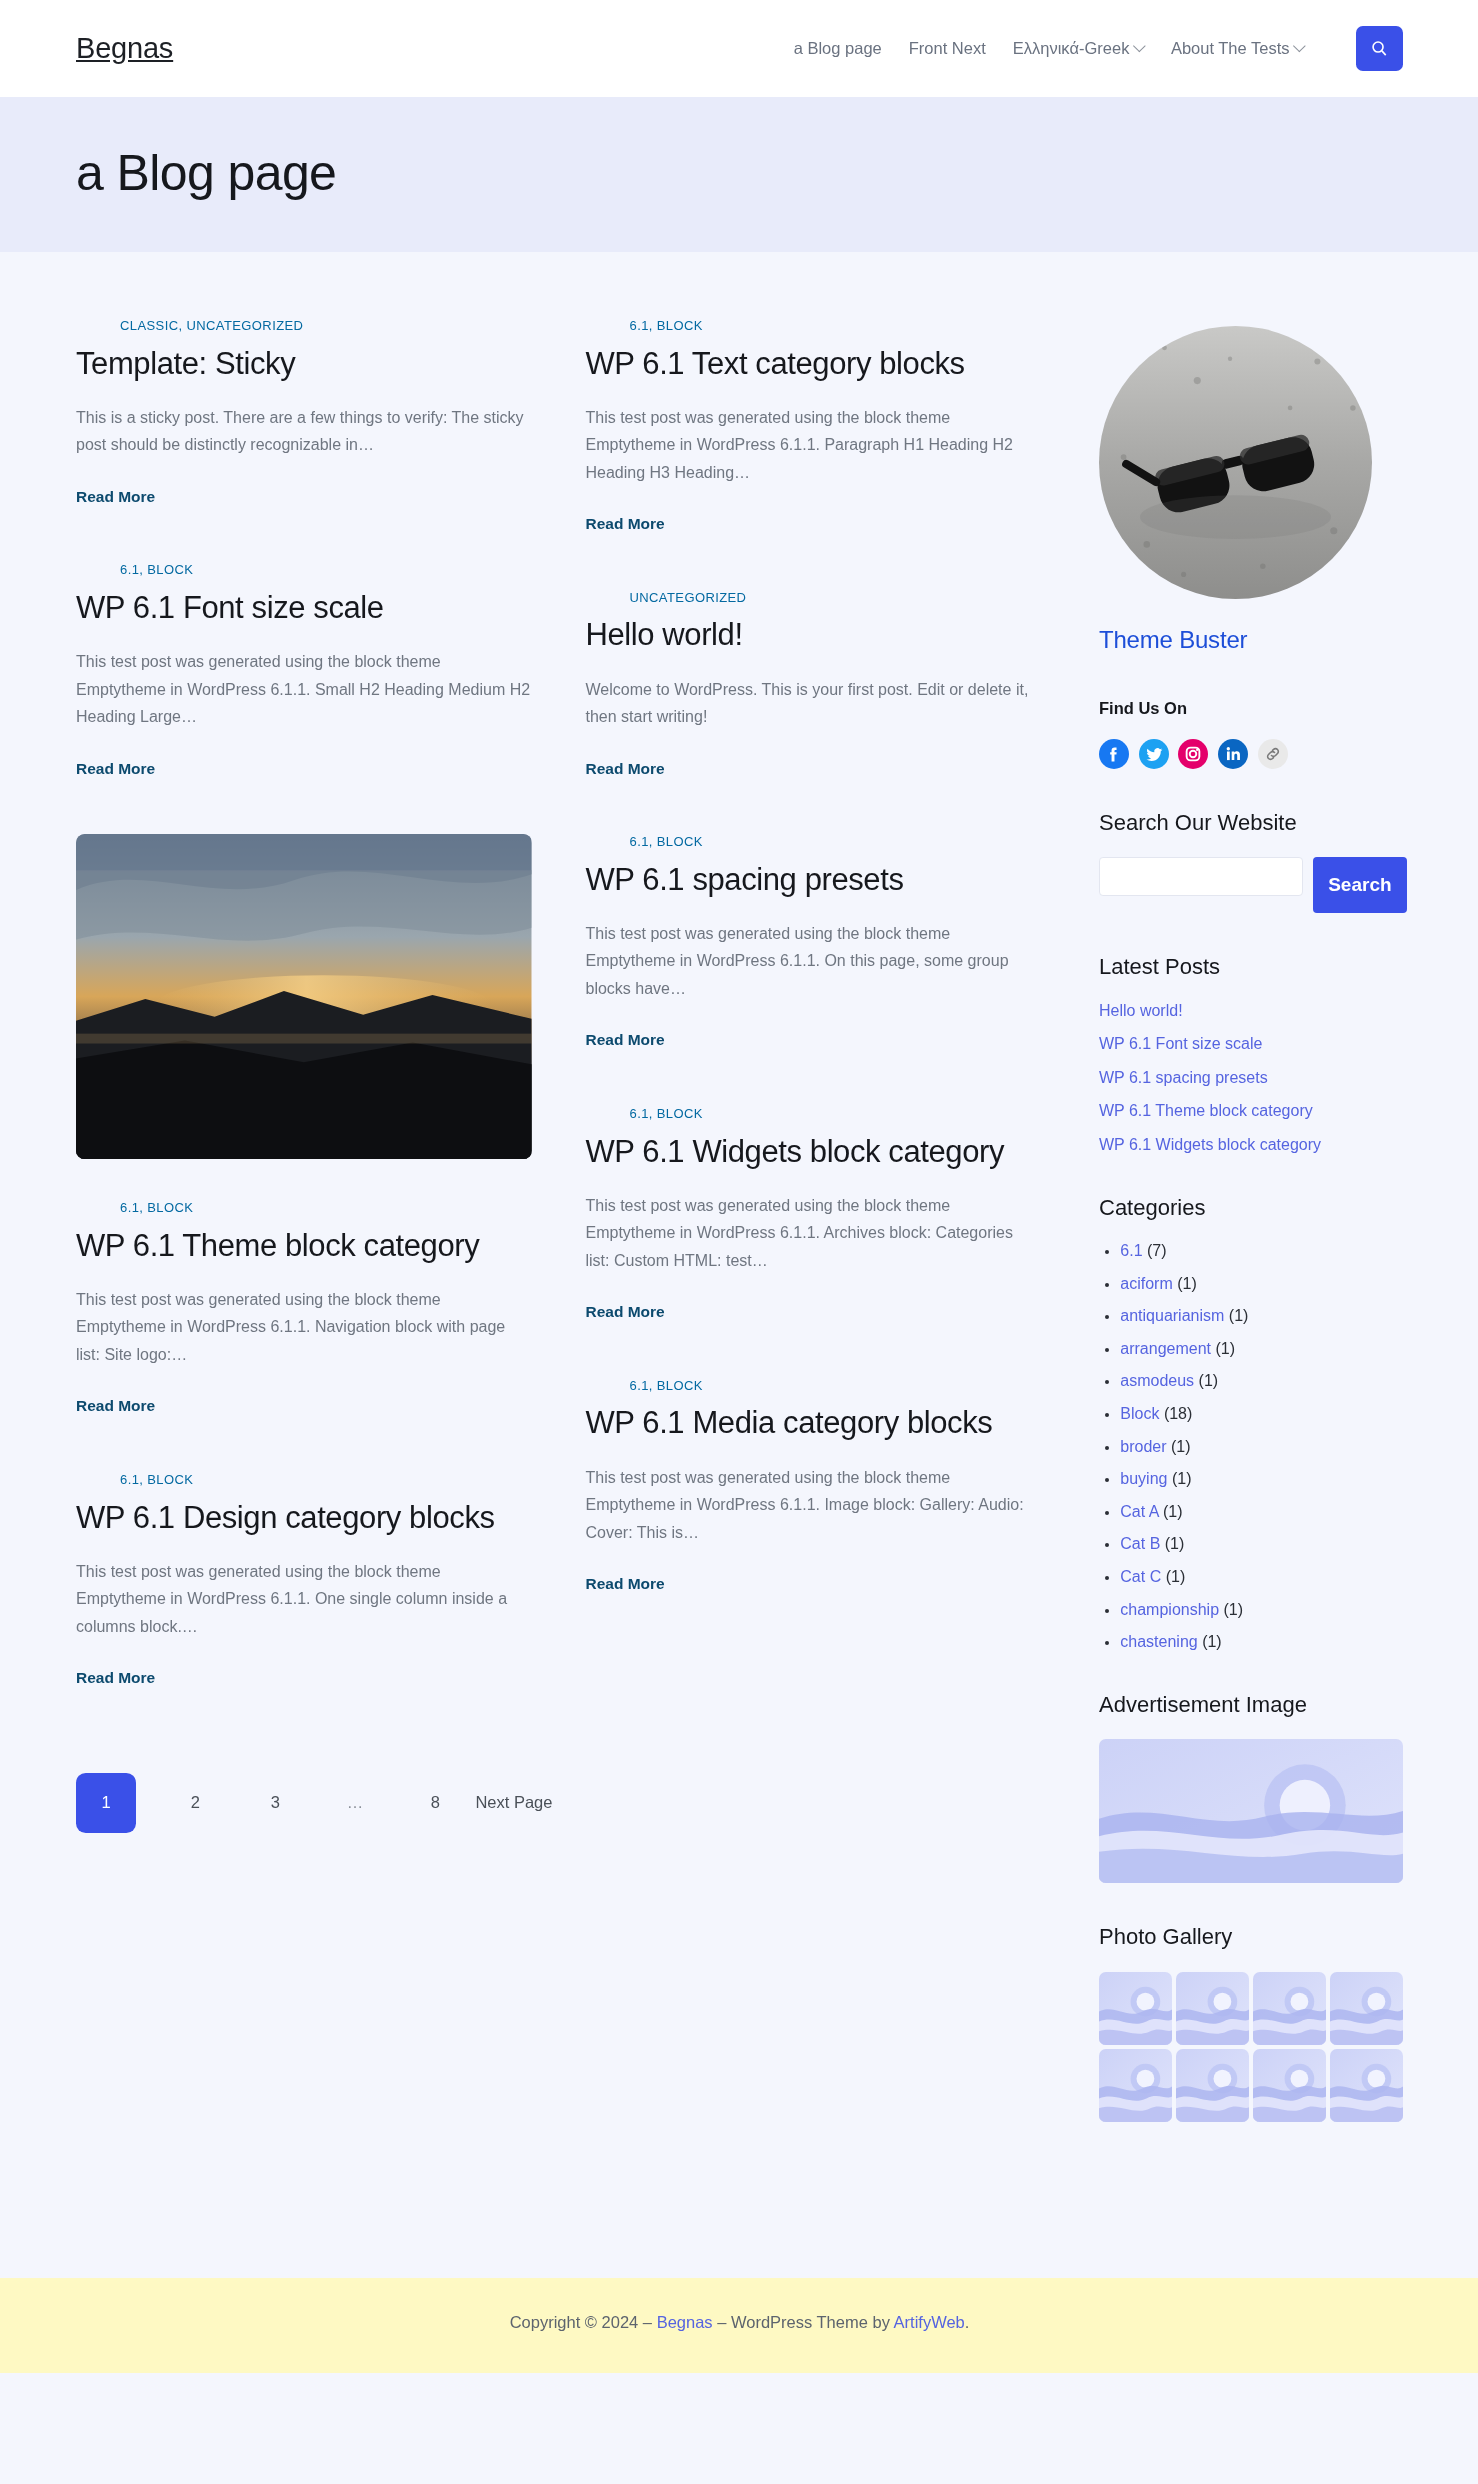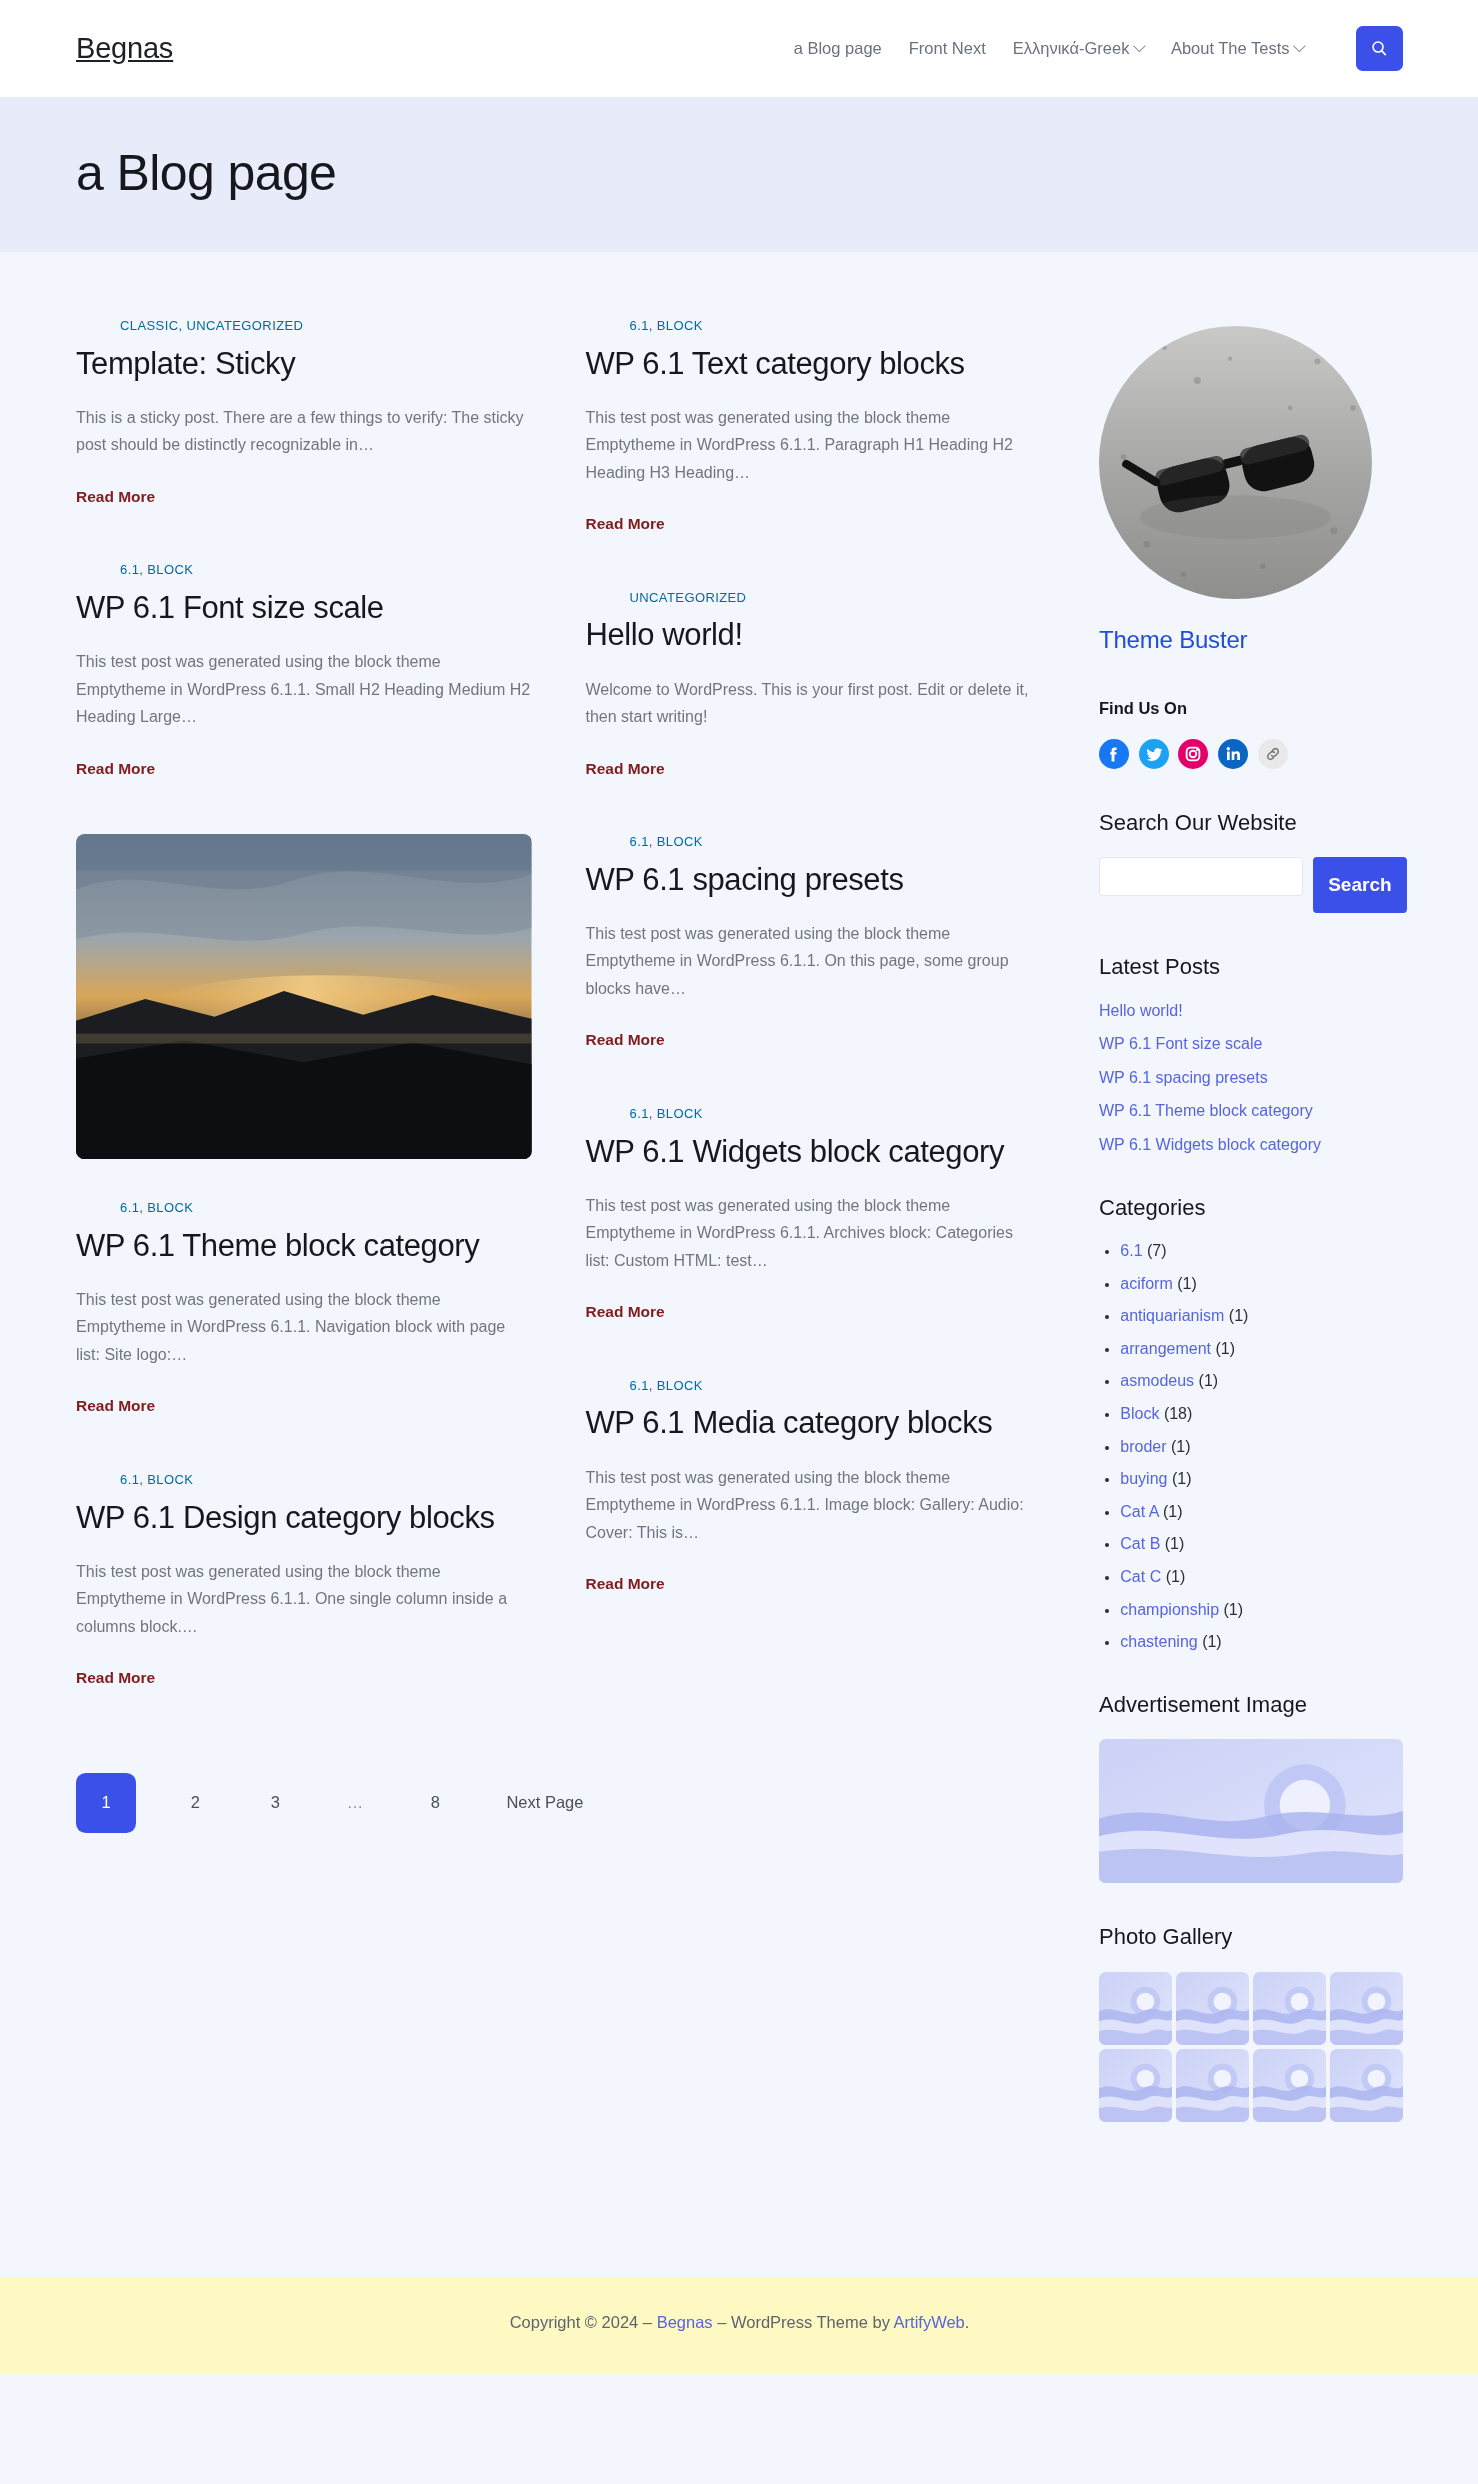--- a/index.html
+++ b/index.html
@@ -124,21 +124,21 @@
   }
   .post-excerpt {
     font-size: 16px;
     line-height: 1.72;
     color: #6f7681;
     margin-bottom: 29px;
   }
   .read-more {
     font-size: 15.5px;
     font-weight: 700;
-    color: #7f1d1d;
+    color: #0c4a6e;
     text-decoration: none;
     display: inline-block;
     margin-bottom: 13.6px;
   }
 
   
   .pagination {
     display: flex;
     align-items: center;
     margin-top: 29px;
@@ -160,21 +160,20 @@
     display: flex;
     align-items: center;
     justify-content: center;
     font-size: 16.5px;
     margin-right: 19.4px;
   }
   .page-next {
     font-size: 16.5px;
     color: #4a5058;
     text-decoration: none;
-    margin-left: 31px;
     white-space: nowrap;
   }
 
   
   .sidebar {
     width: 304px;
     flex: 0 0 304px;
     padding-top: 7.8px;
   }
   .widget { margin-bottom: 41px; }

